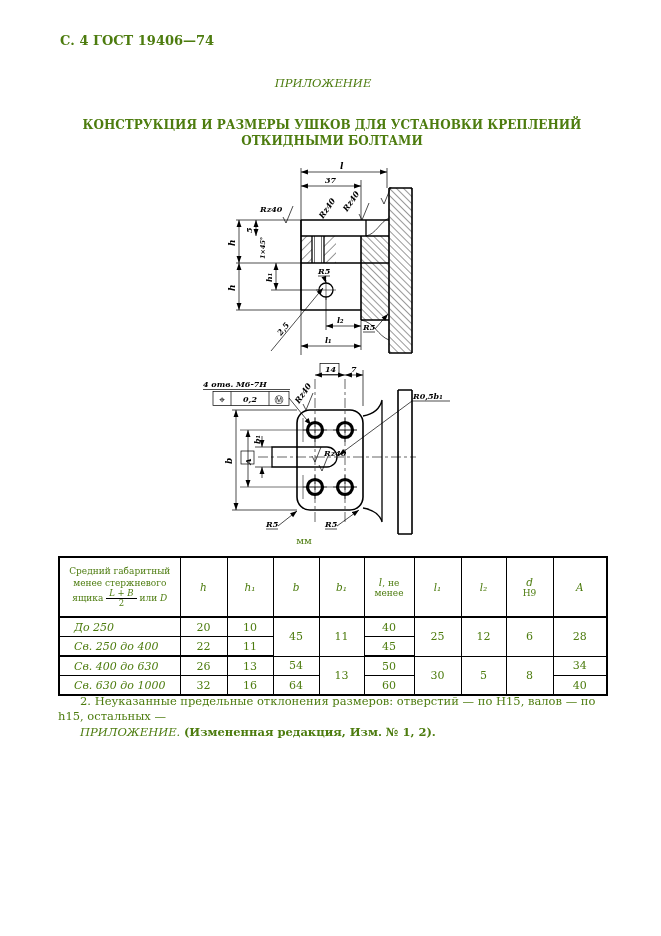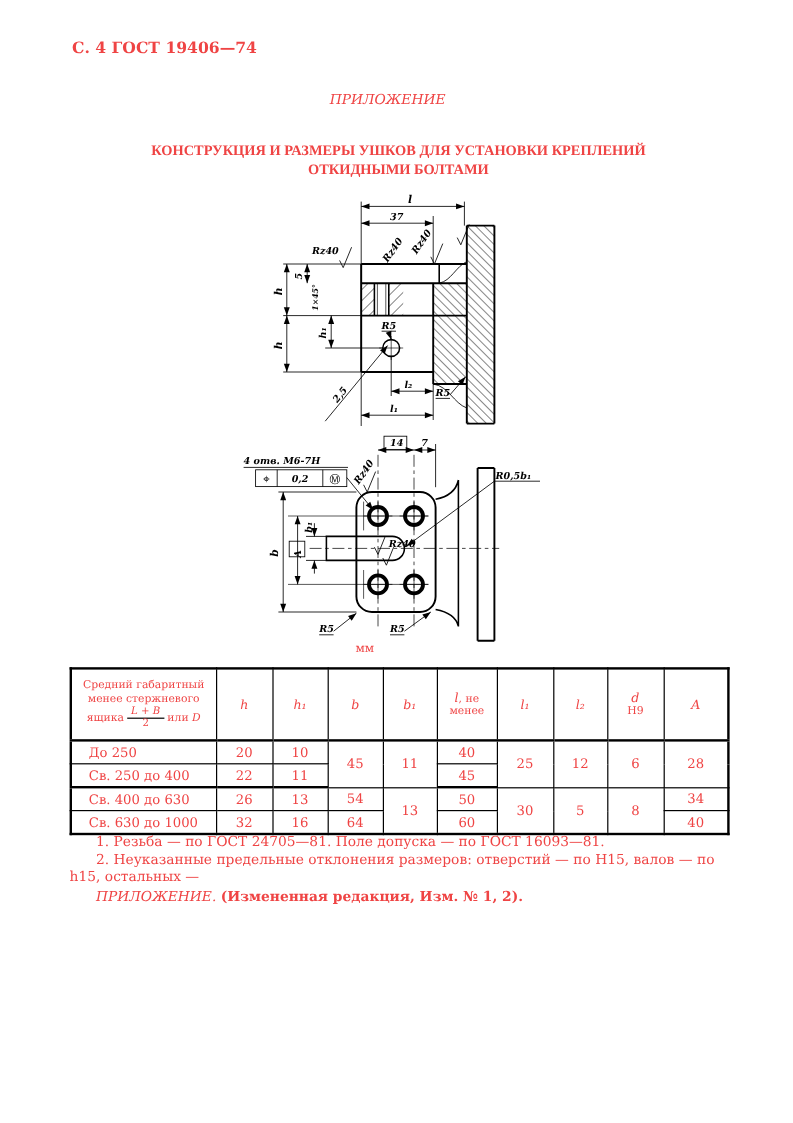--- a/index.html
+++ b/index.html
@@ -1,42 +1,42 @@
 <!DOCTYPE html>
 <html><head>
 <meta charset="utf-8">
 <style>
   html,body{margin:0;padding:0;background:#fff;}
   #page{position:relative;width:661px;height:936px;background:#ffffff;overflow:hidden;
-        font-family:"DejaVu Serif","Liberation Serif",serif;color:#ef4444;}
+        font-family:"DejaVu Serif","Liberation Serif",serif;color:#4d7c0f;}
   .abs{position:absolute;}
   .hdr{font-weight:bold;font-size:13px;}
   .annex{font-style:italic;font-size:11.5px;text-align:center;}
-  .title{font-weight:bold;font-size:12px;text-align:center;line-height:1.3;font-family:Liberation Serif, serif;}
+  .title{font-weight:bold;font-size:12px;text-align:center;line-height:1.3;}
   .units{font-size:10px;text-align:center;}
   
   svg text{font-family:"DejaVu Serif","Liberation Serif",serif;}
   .lbl{font-style:italic;font-weight:700;font-size:8px;}
   .lbl9{font-style:italic;font-weight:700;font-size:9px;}
   .lbl6{font-style:italic;font-weight:700;font-size:6.5px;}
   .c{stroke:#000;fill:none;stroke-width:1.6;}
   .c14{stroke:#000;fill:none;stroke-width:1.3;}
   .thin{stroke:#000;fill:none;stroke-width:0.7;}
   .hair{stroke:#000;fill:none;stroke-width:0.55;}
   .cl{stroke:#000;fill:none;stroke-width:0.6;stroke-dasharray:10 3 3 3;}
   
   table{border-collapse:collapse;table-layout:fixed;width:548px;font-size:11px;}
   th,td{border:1.6px solid #000;text-align:center;vertical-align:middle;padding:0;margin-left:48px;}
   table{border:2.2px solid #000;}
   thead th{border-bottom:2.4px solid #000;height:58px;font-weight:normal;}
   tr.rA td{border-bottom:1px solid #000;}
   tr.rB td{border-bottom:2.4px solid #000;}
   tr.rC td{border-bottom:1px solid #000;}
   td{height:18px;}
-  td.lbl-cell{text-align:left;padding-left:14px;}
+  td.lbl-cell{text-align:left;padding-left:14px;font-style:italic;}
   .h1c{font-size:9px;line-height:1.25;font-weight:normal;}
   .vhdr{font-style:italic;font-size:10.5px;}
   .small{font-size:9px;}
   .frac{display:inline-block;vertical-align:middle;text-align:center;line-height:1.05;}
   .frac .num{display:block;border-bottom:1px solid #000;padding:0 3px;}
   .frac .den{display:block;}
   
   .notes{font-size:11.5px;line-height:1.28;}
   .notes p{margin:0;}
   .ind{text-indent:22px;}
@@ -255,21 +255,20 @@
         <td>32</td>
         <td>16</td>
         <td>64</td>
         <td>60</td>
         <td>40</td>
       </tr>
     </tbody>
   </table>
 
   <div class="abs notes" style="left:58px;top:694px;width:552px;">
-    <p class="ind">1. Резьба — по ГОСТ 24705—81. Поле допуска — по ГОСТ 16093—81.</p>
     <p class="ind">2. Неуказанные предельные отклонения размеров: отверстий — по Н15, валов — по h15, остальных —</p>
     <p class="ind annexnote" style="margin-top:2px;">
       <span class="it">ПРИЛОЖЕНИЕ.</span>
       <span class="bd">(Измененная редакция, Изм. № 1, 2).</span>
     </p>
   </div>
 
 </div>
 
 </body></html>

